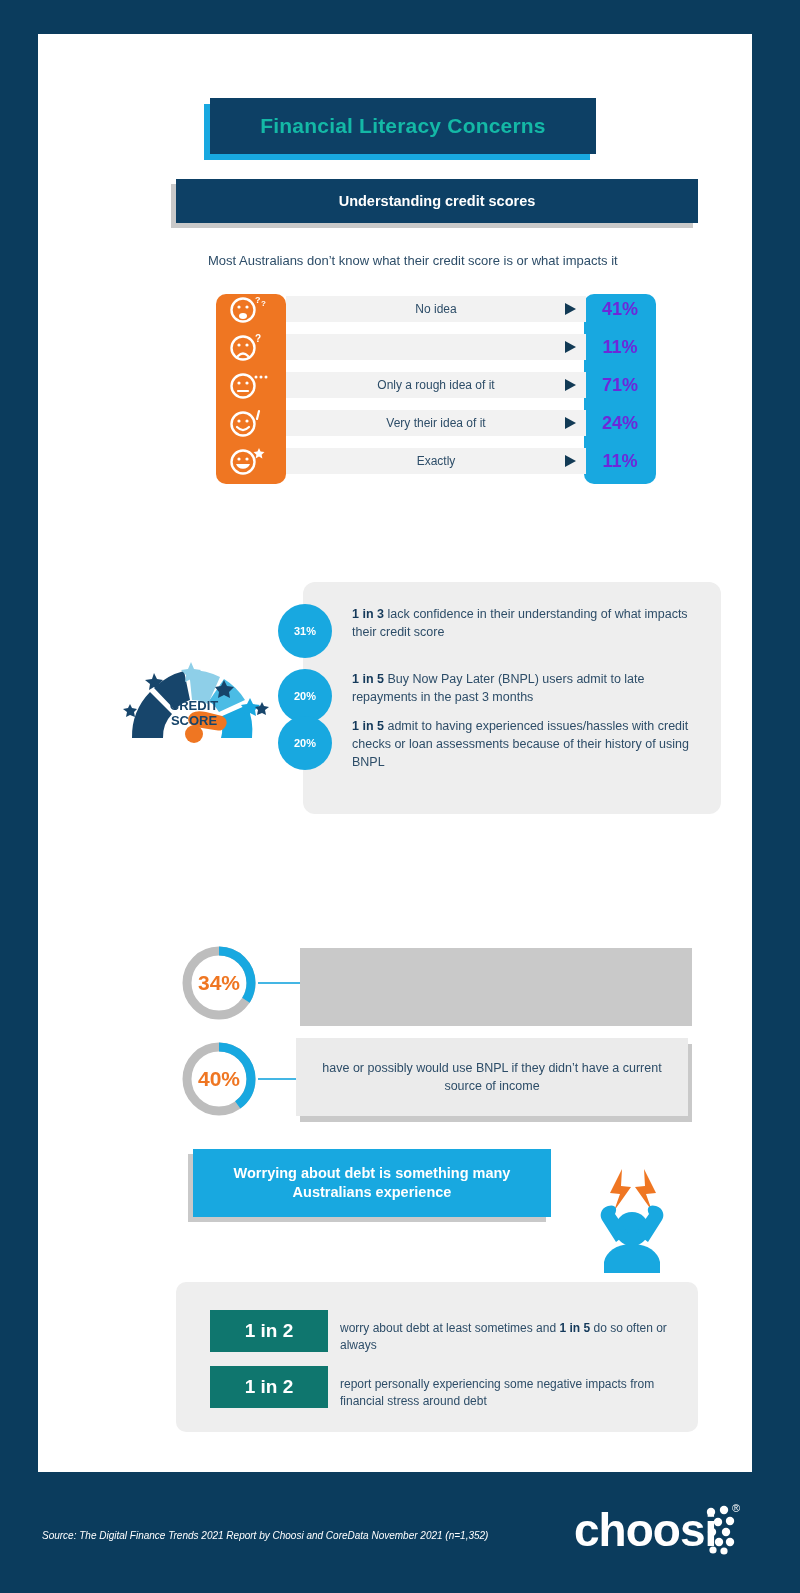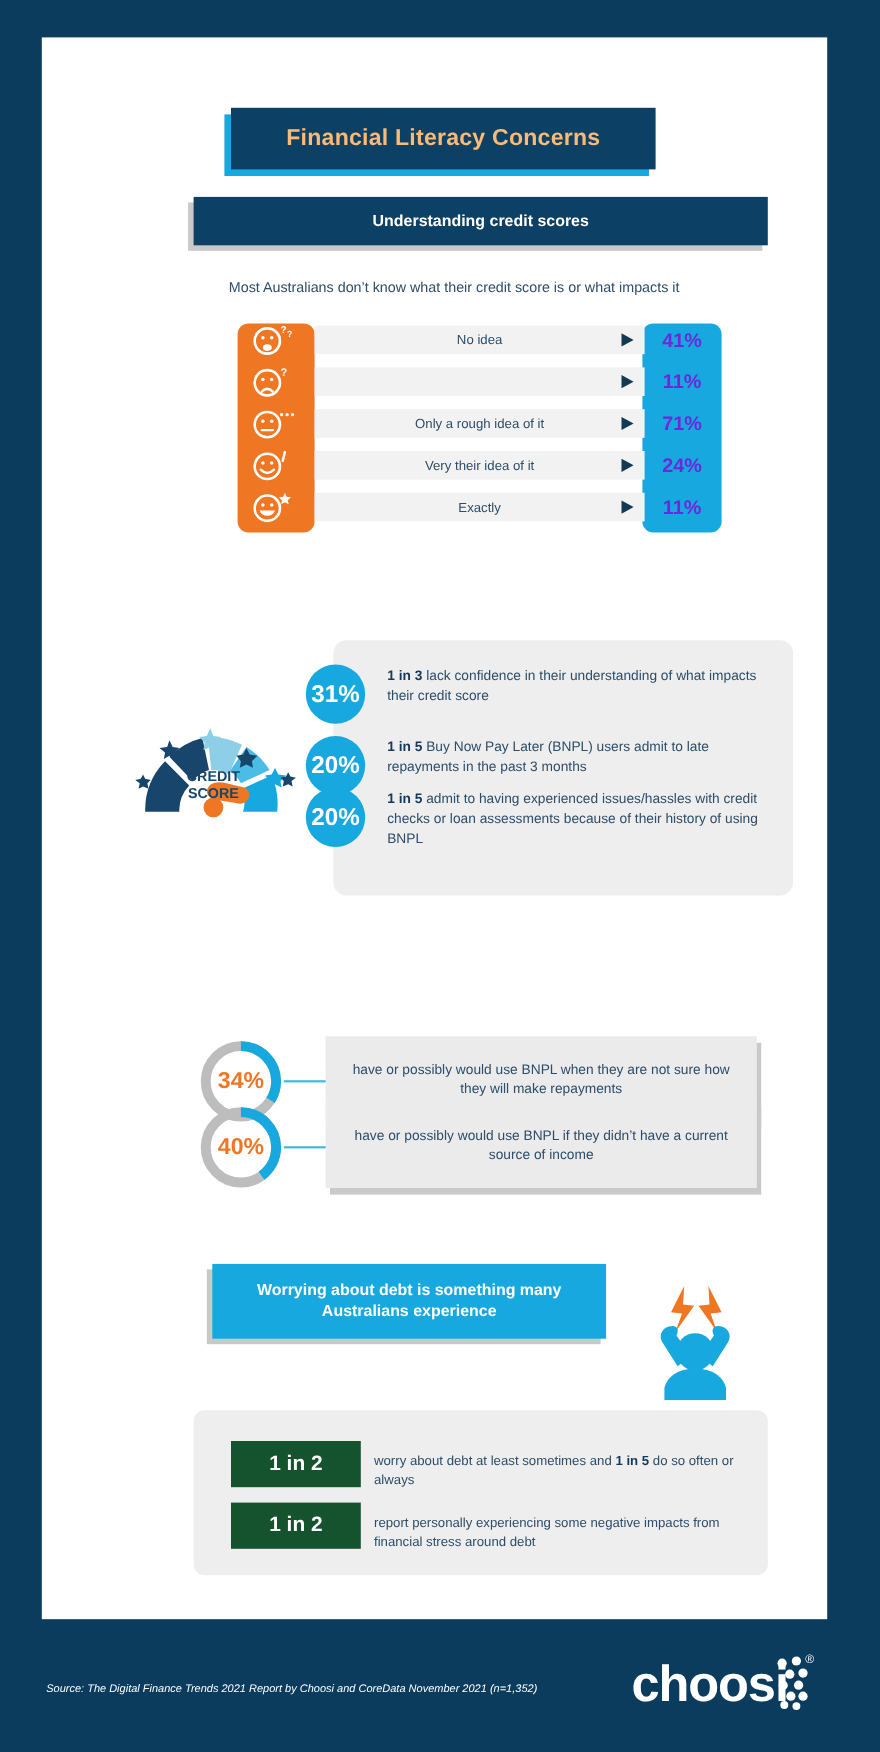--- a/index.html
+++ b/index.html
@@ -13,21 +13,21 @@
   .canvas{
     position:absolute;left:38px;top:34px;width:714px;height:1438px;
     background:#ffffff;
   }
 
   
   .title-wrap{position:absolute;left:166px;top:64px;width:392px;height:62px;}
   .title-shadow{position:absolute;left:0;top:6px;width:386px;height:56px;background:#18a8e0;}
   .title-box{position:absolute;left:6px;top:0;width:386px;height:56px;background:#0d4065;
     display:flex;align-items:center;justify-content:center;}
-  .title-box span{color:#fdba74;font-size:21px;font-weight:bold;letter-spacing:.2px;}
+  .title-box span{color:#14b8a6;font-size:21px;font-weight:bold;letter-spacing:.2px;}
 
   
   .sec-head{position:absolute;}
   .sec-head .sh-shadow{position:absolute;left:0;top:5px;width:100%;height:100%;background:#c9c9c9;}
   .sec-head .sh-box{position:absolute;left:5px;top:0;width:100%;height:100%;
     display:flex;align-items:center;justify-content:center;text-align:center;}
   .sec-head .sh-box span{color:#fff;font-size:14.5px;font-weight:bold;line-height:1.3;}
   .sh-navy .sh-box{background:#0d4065;}
   .sh-cyan .sh-box{background:#18a8e0;}
 
@@ -59,51 +59,51 @@
     display:flex;align-items:center;justify-content:center;
     color:#6d28d9;font-size:18px;font-weight:bold;}
 
   
   .cs-panel{position:absolute;left:265px;top:548px;width:418px;height:232px;
     background:#eeeeee;border-radius:12px;}
   .cs-gauge{position:absolute;left:78px;top:608px;width:160px;height:110px;}
   .cs-item{position:absolute;left:240px;width:420px;}
   .cs-circle{position:absolute;left:0;top:0;width:54px;height:54px;border-radius:50%;
     background:#18a8e0;display:flex;align-items:center;justify-content:center;
-    color:#fff;font-size:22px;font-weight:bold;}
+    color:#fff;font-size:11px;font-weight:bold;}
   .cs-text{position:absolute;left:74px;top:2px;width:340px;
     color:#2d4d68;font-size:12.5px;line-height:1.42;}
   .cs-text b{color:#14395a;font-weight:bold;margin-top:15px;}
   #cs-1{top:570px;}
   #cs-2{top:635px;}
   #cs-3{top:682px;}
 
   
   .donut-row{position:absolute;left:140px;width:520px;height:92px;}
   #donut-1{top:908px;}
-  #donut-2{top:968px;}
+  #donut-2{top:1004px;}
   .donut{position:absolute;left:0;top:0;width:82px;height:82px;}
   .donut .num{position:absolute;left:0;top:0;width:82px;height:82px;
     display:flex;align-items:center;justify-content:center;
     color:#ef7622;font-size:21px;font-weight:bold;}
   .connector{position:absolute;left:80px;top:40px;width:45px;height:2px;background:#44b6e4;}
   .donut-box-shadow{position:absolute;left:122px;top:6px;width:392px;height:78px;background:#c9c9c9;}
   .donut-box{position:absolute;left:118px;top:0;width:392px;height:78px;background:#ebebeb;
     display:flex;align-items:center;justify-content:center;text-align:center;padding:0 16px;
     box-sizing:border-box;}
   .donut-box span{color:#2d4d68;font-size:12.5px;line-height:1.45;}
 
   
   .worry-icon{position:absolute;left:548px;top:1127px;width:92px;height:112px;}
   .worry-panel{position:absolute;left:138px;top:1248px;width:522px;height:150px;
     background:#eeeeee;border-radius:10px;}
   .worry-item{position:absolute;left:172px;width:470px;height:42px;}
   #worry-1{top:1276px;}
   #worry-2{top:1332px;}
-  .worry-chip{position:absolute;left:0;top:0;width:118px;height:42px;background:#14532d;
+  .worry-chip{position:absolute;left:0;top:0;width:118px;height:42px;background:#0f766e;
     display:flex;align-items:center;justify-content:center;
     color:#fff;font-size:19px;font-weight:bold;}
   .worry-text{position:absolute;left:130px;top:10px;width:340px;
     color:#2d4d68;font-size:12px;line-height:1.4;}
   .worry-text b{color:#14395a;font-weight:bold;}
 
   
   .source{position:absolute;left:42px;top:1530px;width:520px;
     color:#ffffff;font-size:10px;font-style:italic;}
   .logo{position:absolute;left:572px;top:1498px;width:172px;height:62px;}
@@ -242,23 +242,20 @@
     <div class="donut-row" id="donut-1">
       <div class="donut">
         <svg viewBox="0 0 82 82" width="82" height="82">
           <circle cx="41" cy="41" r="32" fill="none" stroke="#bdbdbd" stroke-width="9"></circle>
           <circle id="arc-0" cx="41" cy="41" r="32" fill="none" stroke="#18a8e0" stroke-width="9" stroke-dasharray="68.4 201.1" transform="rotate(-90 41 41)"></circle>
         </svg>
         <div class="num">34%</div>
       </div>
       <div class="connector"></div>
       <div class="donut-box-shadow"></div>
-      <div class="donut-box">
-        <span>have or possibly would use BNPL when they are not sure how they will make repayments</span>
-      </div>
     </div>
 
     <div class="donut-row" id="donut-2">
       <div class="donut">
         <svg viewBox="0 0 82 82" width="82" height="82">
           <circle cx="41" cy="41" r="32" fill="none" stroke="#bdbdbd" stroke-width="9"></circle>
           <circle id="arc-1" cx="41" cy="41" r="32" fill="none" stroke="#18a8e0" stroke-width="9" stroke-dasharray="80.4 201.1" transform="rotate(-90 41 41)"></circle>
         </svg>
         <div class="num">40%</div>
       </div>

